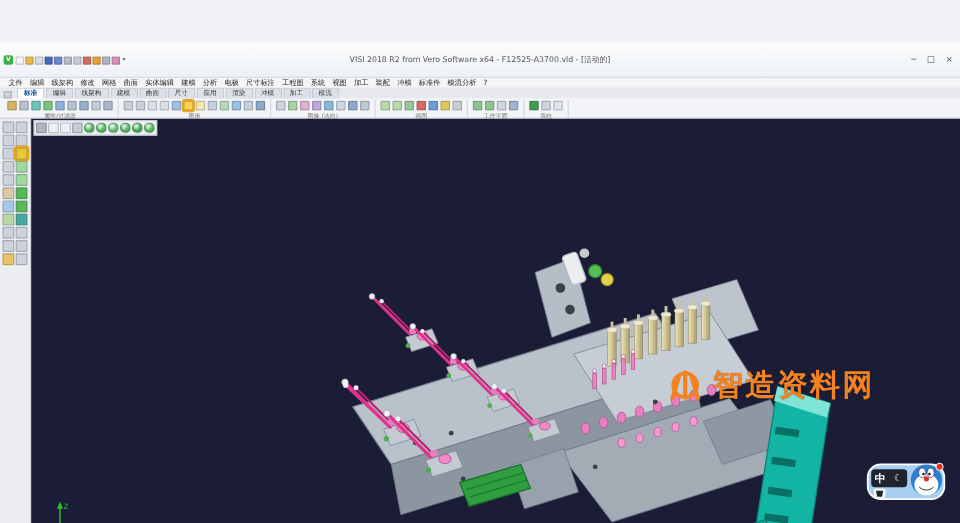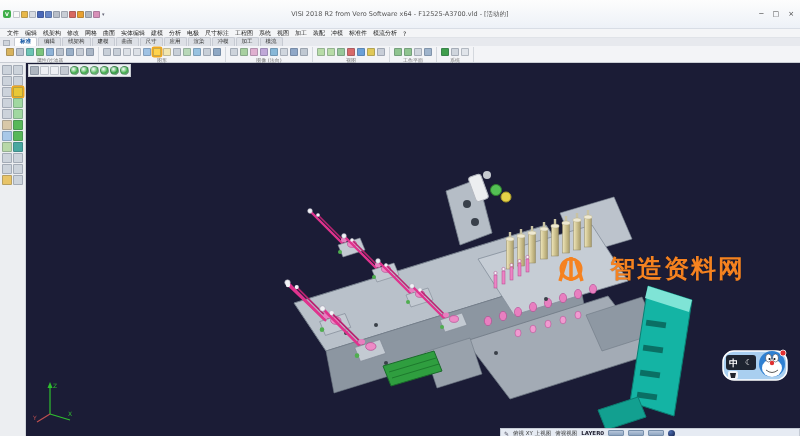--- a/index.html
+++ b/index.html
@@ -1,21 +1,21 @@
 <!DOCTYPE html>
 <html><head>
 <meta charset="utf-8">
 <style>
   * { box-sizing: border-box; margin: 0; padding: 0; }
   body { font-family: "DejaVu Sans", "Liberation Sans", sans-serif; background:#000; }
   .app { position:relative; width:800px; height:436px; overflow:hidden; background:#f0f2f5; }
 
   
   .titlebar { height:29px; display:flex; align-items:center; background:linear-gradient(#fdfdfd,#edf1f7);
-              border-bottom:1px solid #d8dde5; padding:0 3px; position:relative; }
+              border-bottom:1px solid #d8dde5; padding:0 3px; position:relative;margin-top:36px; }
   .logo { width:8px; height:8px; border-radius:2px; background:#3fae4a; color:#fff; font-size:5px;
           font-weight:bold; display:flex; align-items:center; justify-content:center; margin-right:2px; }
   .qa { display:flex; align-items:center; gap:1px; }
   .qa .icon { width:7px; height:7px; }
   .overflow-caret { font-size:5px; color:#667; margin-left:2px; }
   .title { position:absolute; left:0; right:0; text-align:center; font-size:6.5px; color:#555; pointer-events:none; }
   .win-controls { margin-left:auto; display:flex; gap:9px; font-size:7px; color:#444; padding-right:3px; z-index:2; }
   .win-controls span { line-height:9px; }
 
   
@@ -48,21 +48,21 @@
   .leftdock .col { display:flex; flex-direction:column; gap:1px; }
   .leftdock .icon { width:10px; height:10px; }
 
   .viewport { flex:1; position:relative; background:#1b1c36; overflow:hidden; }
   svg.model { position:absolute; left:0; top:0; }
 
   .viewtb { position:absolute; left:2px; top:1px; display:flex; gap:1px; background:#edeff3;
             border:1px solid #c8ccd2; padding:1px; }
   .viewtb .icon { width:9px; height:9px; }
 
-  .watermark { position:absolute; left:528px; top:188px; display:flex; align-items:center; gap:22px; z-index:3; }
+  .watermark { position:absolute; left:528px; top:204px; display:flex; align-items:center; gap:6px; z-index:3; }
   .watermark .wm-text { font-size:25px; font-weight:bold; color:#f58220; letter-spacing:2px; white-space:nowrap;
                         text-shadow:0 0 1px rgba(0,0,0,.4); }
 
   .axes { position:absolute; left:6px; bottom:14px; }
 
   .ime { position:absolute; right:12px; top:285px; width:66px; height:34px; z-index:4; }
 
   .infobar { position:absolute; right:0; bottom:0; width:300px; height:10px; background:#e6ebf3;
              border:1px solid #c4cad4; display:flex; align-items:center; font-size:5.5px; color:#333;
              gap:4px; padding:0 3px; z-index:5; }

